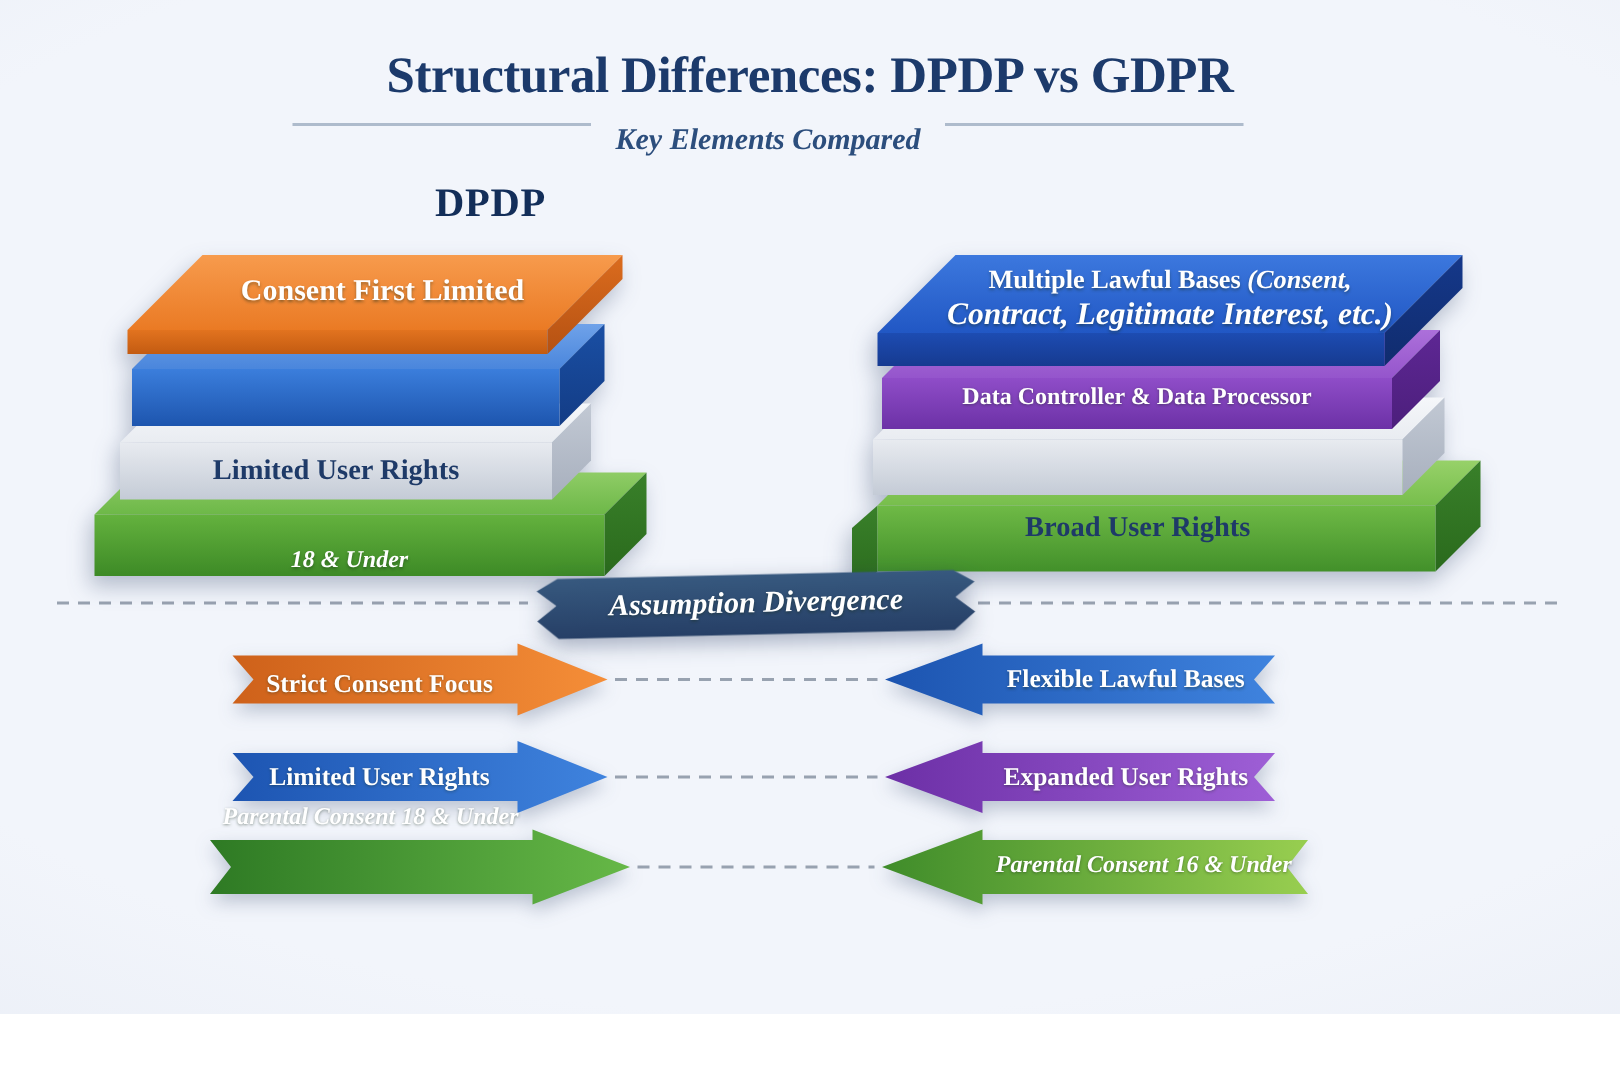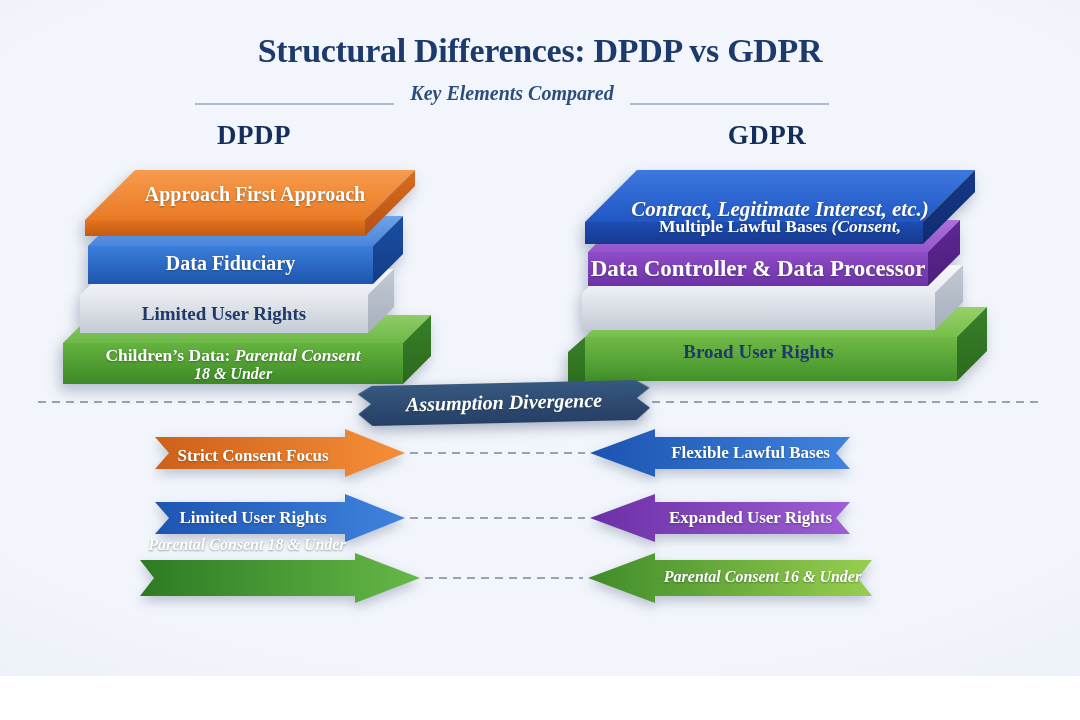--- a/index.html
+++ b/index.html
@@ -7,21 +7,21 @@
     position:relative;width:1080px;height:676px;overflow:hidden;
     background:radial-gradient(ellipse 120% 100% at 50% 45%, #F2F5FB 55%, #E2E7F1 100%);
     font-family:Liberation Serif, serif;
   }
   .art{position:absolute;left:0;top:0;width:1080px;height:720px;}
   .txt{position:absolute;text-align:center;font-weight:bold;line-height:1.16;}
   .white{color:#FFFFFF;text-shadow:0 1px 2px rgba(25,45,25,.45);}
   .navy{color:#1E3A68;}
   .it{font-style:italic;}
   .title{left:0;top:31px;width:1080px;font-size:34px;color:#1C3A6B;letter-spacing:-.3px;}
-  .subtitle-row{position:absolute;left:195px;top:82px;width:634px;display:flex;align-items:flex-end;}
+  .subtitle-row{position:absolute;left:195px;top:82px;width:634px;display:flex;align-items:flex-start;}
   .subtitle-row .rule{flex:1;height:2px;background:#97A7BC;opacity:.75;}
   .subtitle-row .sub{margin:0 16px;font-size:20px;font-weight:bold;font-style:italic;color:#2C4E7D;white-space:nowrap;}
   .col-head{font-size:27px;color:#132E59;letter-spacing:.5px;}
   .shadow-stack{filter:drop-shadow(-3px 7px 7px rgba(40,60,100,.30));}
   .shadow-arrow{filter:drop-shadow(0 5px 6px rgba(40,60,100,.28));}
   .shadow-banner{filter:drop-shadow(0 5px 7px rgba(20,40,80,.35));}
   .banner-text{transform:rotate(-1.3deg);}
 </style>
 </head>
 <body>
@@ -213,32 +213,29 @@
   </svg>
 
   <div class="txt title">Structural Differences: DPDP vs GDPR</div>
 
   <div class="subtitle-row">
     <span class="rule"></span>
     <span class="sub">Key Elements Compared</span>
     <span class="rule"></span>
   </div>
 
-  <div class="txt col-head" style="left:144px;top:120px;width:220px;">DPDP</div>
-  <div class="txt col-head" style="left:657px;top:120px;width:220px;">GDPR</div>
-
-  <div class="txt white" style="left:105px;top:183px;width:300px;font-size:20px;">Approach First Approach</div>
-  <div class="txt white" style="left:88px;top:252px;width:285px;font-size:20px;">Data Fiduciary</div>
+  <div class="txt col-head" style="left:144px;top:120px;width:220px;text-align:right;">DPDP</div>
+
+  <div class="txt white" style="left:105px;top:183px;width:300px;font-size:20px;">Consent First Limited</div>
   <div class="txt navy" style="left:80px;top:303px;width:288px;font-size:19px;">Limited User Rights</div>
-  <div class="txt white" style="left:63px;top:345px;width:340px;font-size:17.5px;"><span>Children’s Data: </span><span class="it">Parental Consent</span></div>
   <div class="txt white it" style="left:63px;top:365px;width:340px;font-size:16px;">18 &amp; Under</div>
 
-  <div class="txt white" style="left:615px;top:176px;width:330px;font-size:17.5px;margin-top:40px;"><span>Multiple Lawful Bases </span><span class="it">(Consent,</span></div>
+  <div class="txt white" style="left:615px;top:176px;width:330px;font-size:17.5px;"><span>Multiple Lawful Bases </span><span class="it">(Consent,</span></div>
   <div class="txt white it" style="left:615px;top:197px;width:330px;font-size:21px;">Contract, Legitimate Interest, etc.)</div>
-  <div class="txt white" style="left:588px;top:256px;width:340px;font-size:23px;">Data Controller &amp; Data Processor</div>
+  <div class="txt white" style="left:588px;top:256px;width:340px;font-size:16px;">Data Controller &amp; Data Processor</div>
   <div class="txt navy" style="left:582px;top:301px;width:353px;font-size:19px;margin-top:40px;">Broad User Rights</div>
 
   <div class="txt white it banner-text" style="left:376px;top:391px;width:256px;font-size:20px;">Assumption Divergence</div>
 
   <div class="txt white" style="left:158px;top:446px;width:190px;font-size:17px;">Strict Consent Focus</div>
   <div class="txt white" style="left:158px;top:508px;width:190px;font-size:17px;">Limited User Rights</div>
   <div class="txt white it" style="left:142px;top:536px;width:210px;font-size:16px;">Parental Consent 18 &amp; Under</div>
   <div class="txt white" style="left:653px;top:508px;width:195px;font-size:17px;">Expanded User Rights</div>
   <div class="txt white" style="left:653px;top:443px;width:195px;font-size:17px;">Flexible Lawful Bases</div>
   <div class="txt white it" style="left:655px;top:568px;width:215px;font-size:16px;">Parental Consent 16 &amp; Under</div>

